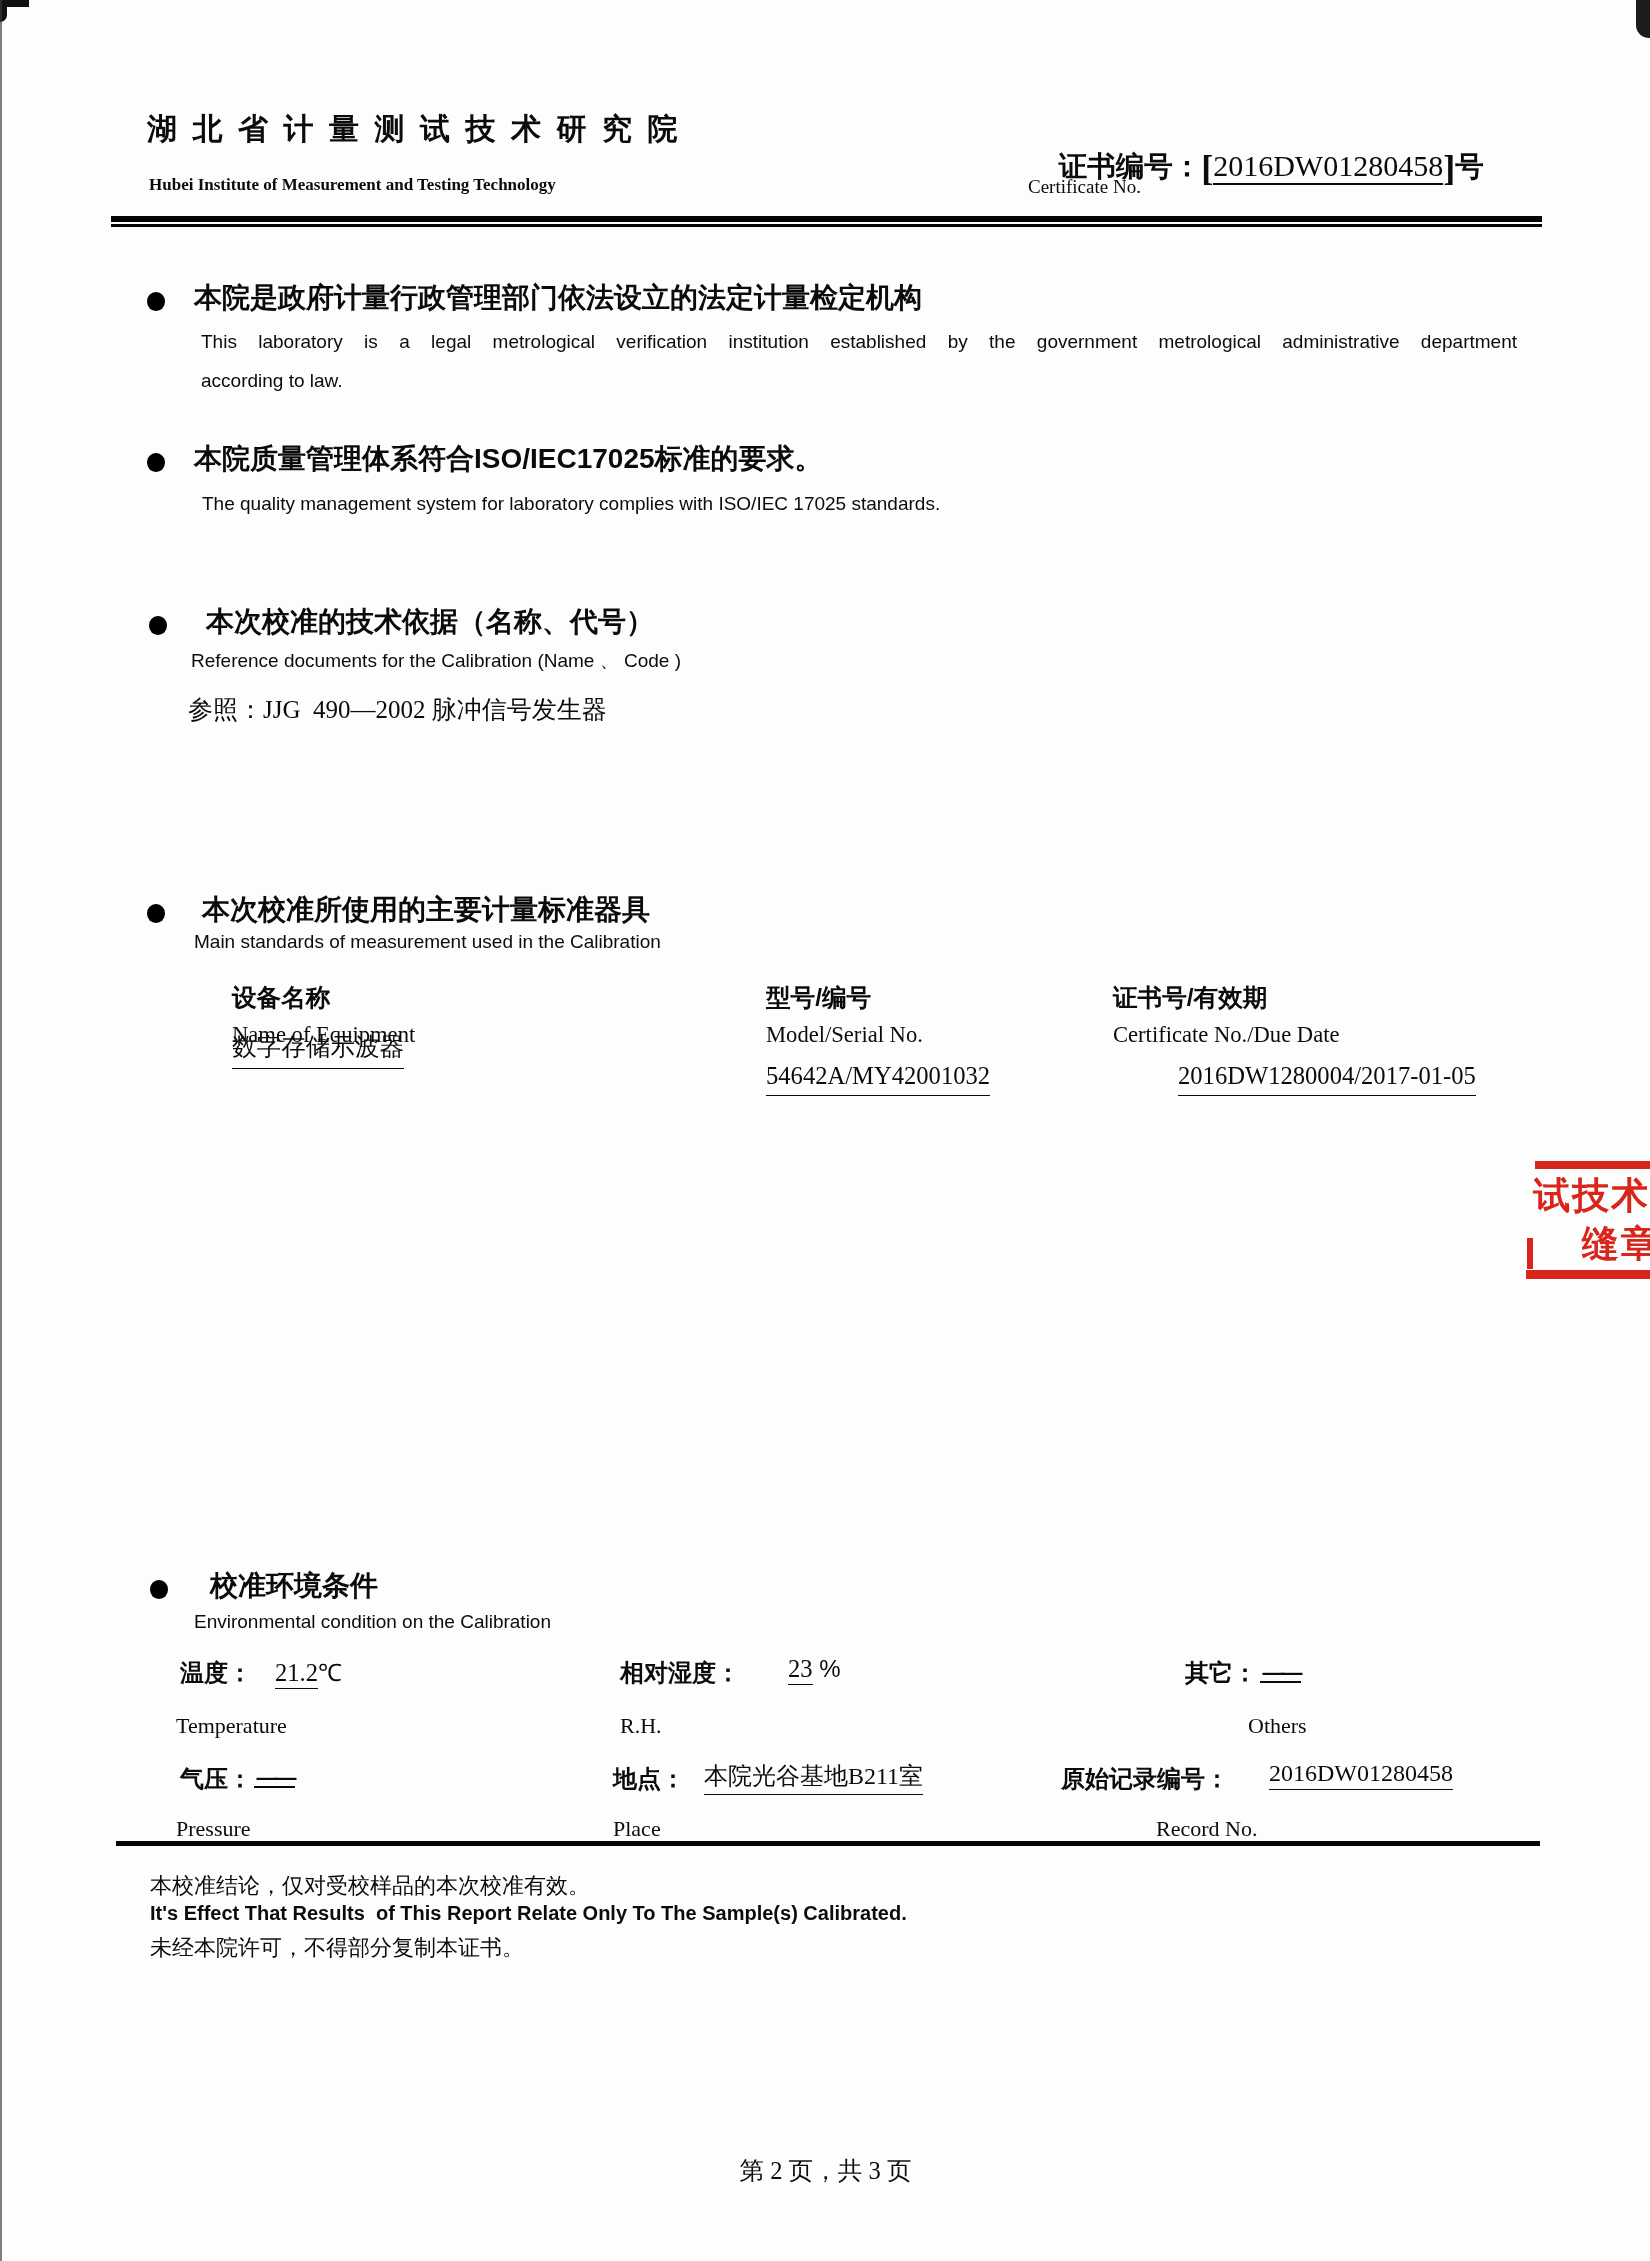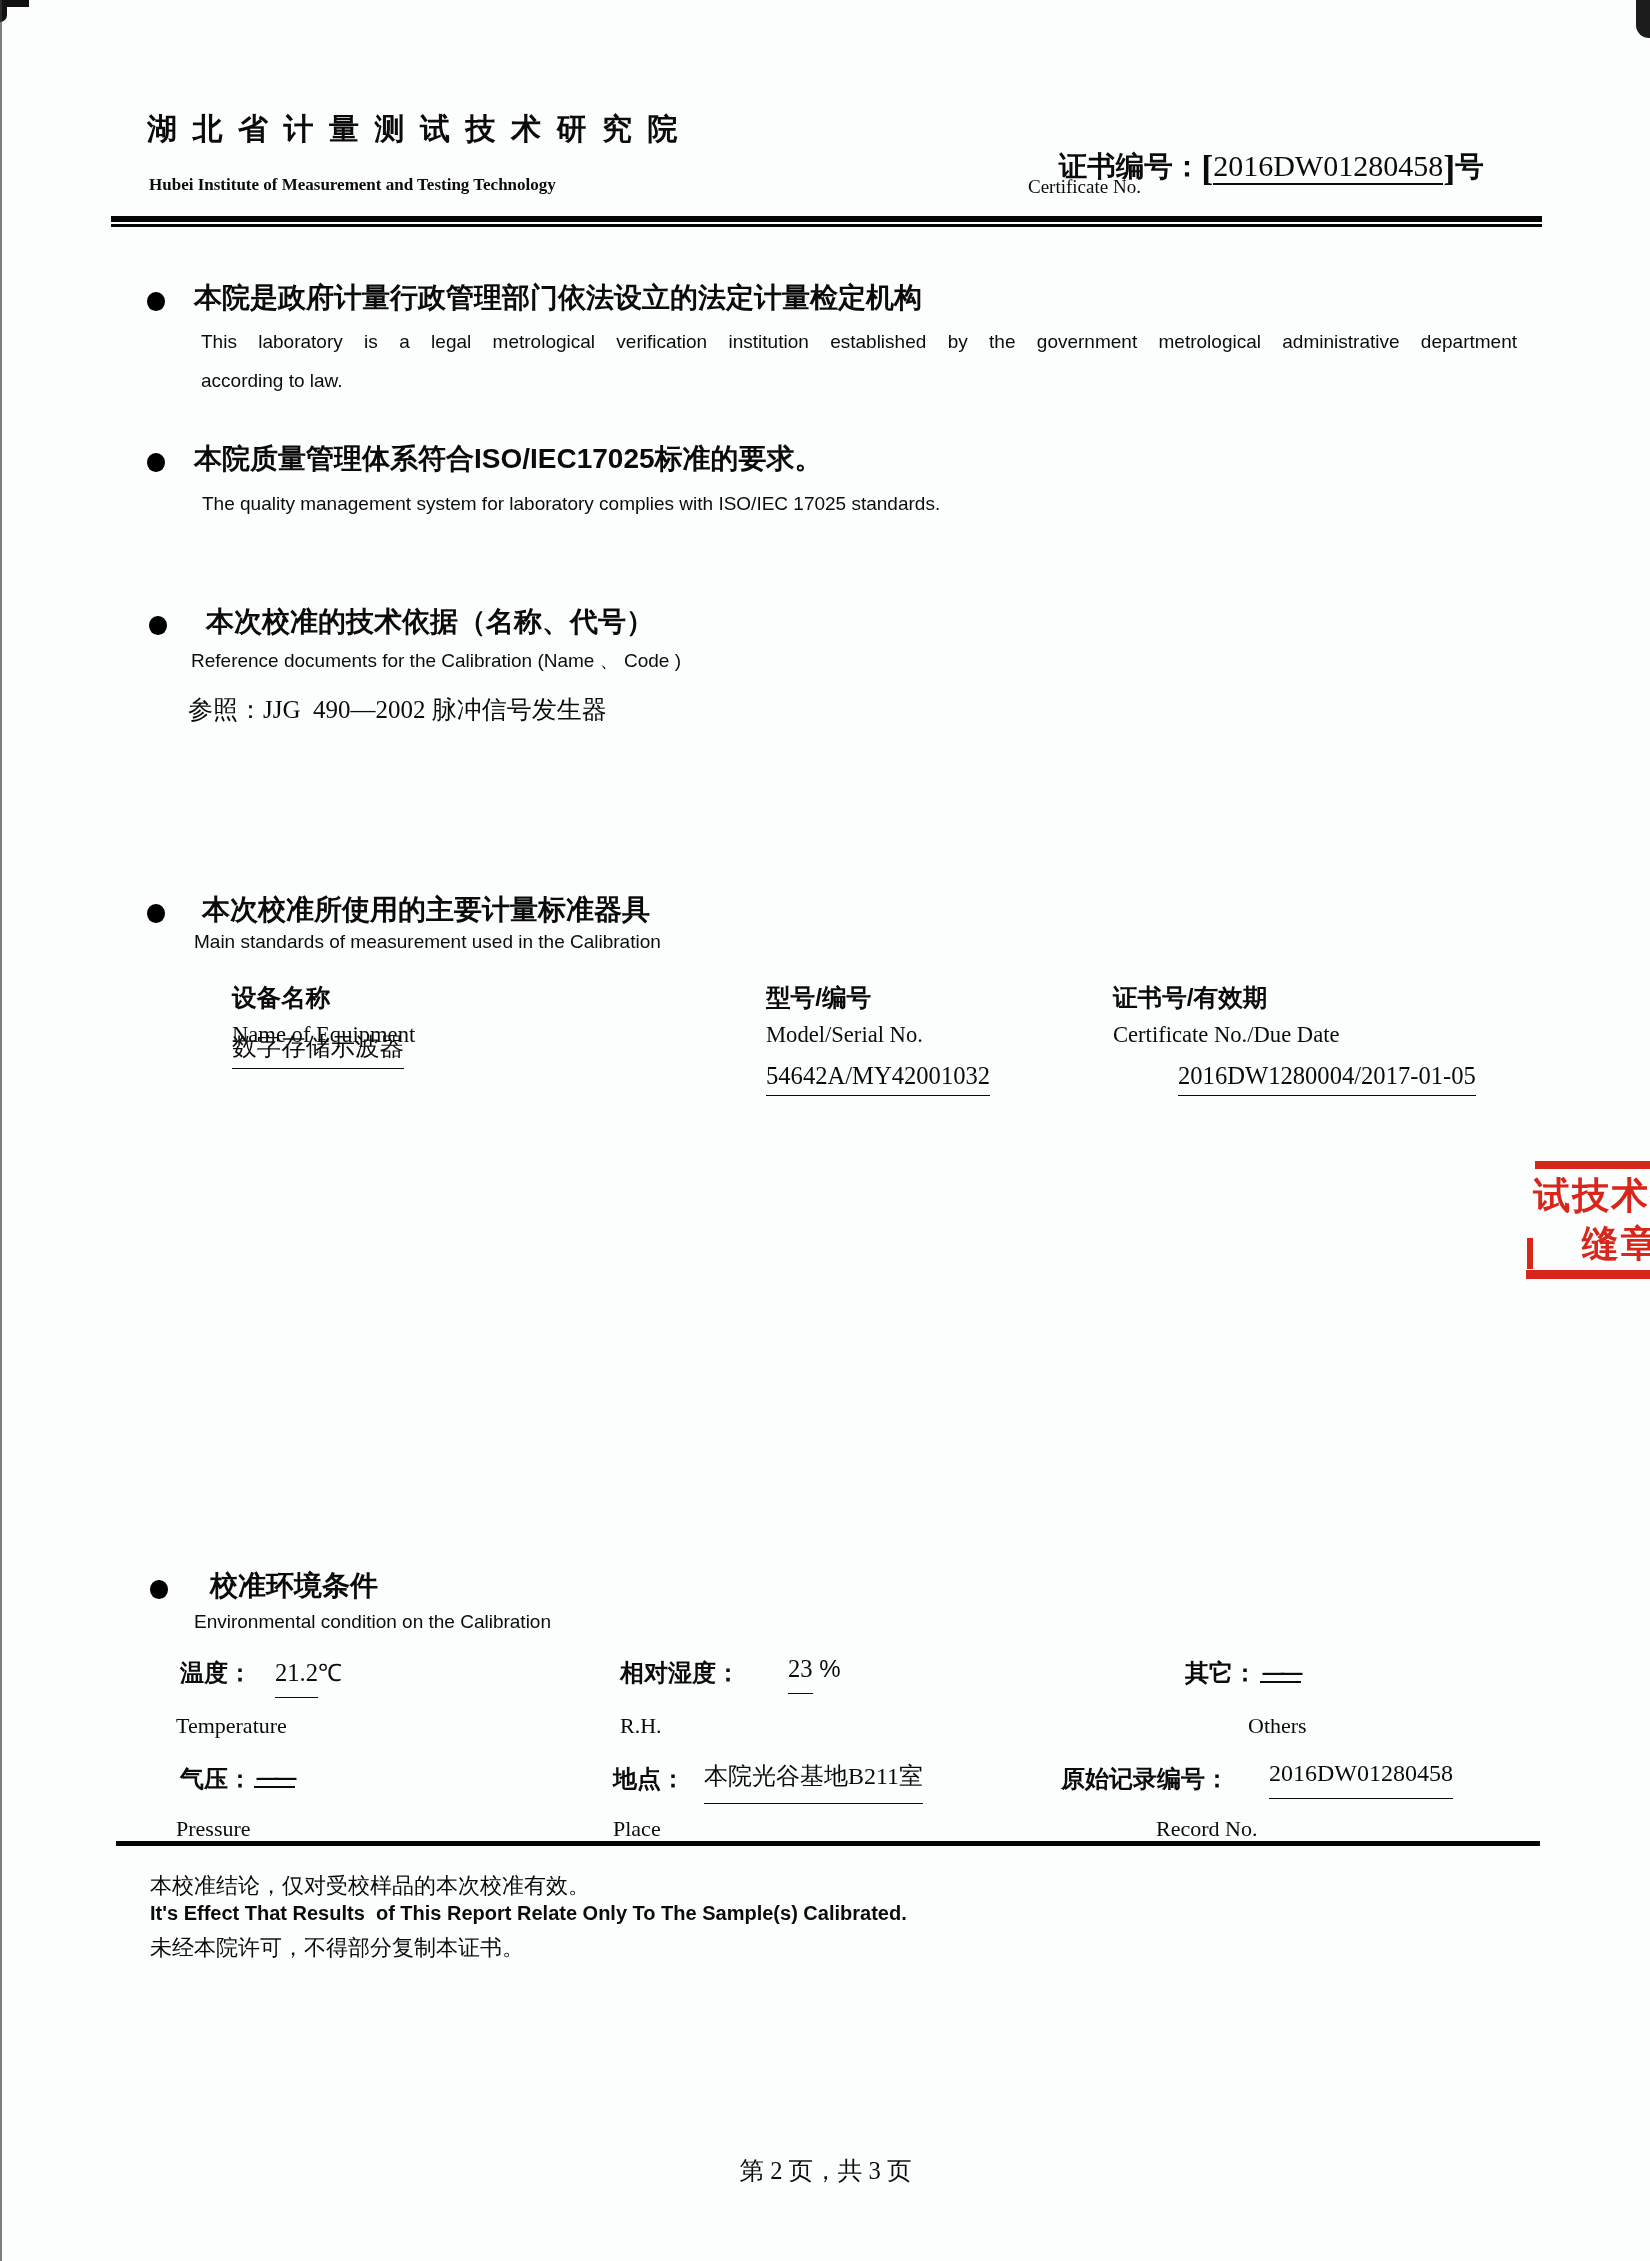--- a/index.html
+++ b/index.html
@@ -42,21 +42,21 @@
   .stamp{left:1532px;top:1161px;width:155px;height:120px;color:#d9261c;}
   .stamp-bar-top{position:absolute;left:2.6px;top:0;width:136px;height:8.4px;background:#d9261c;}
   .stamp-bar-bottom{position:absolute;left:-6.5px;top:109px;width:145px;height:9px;background:#d9261c;}
   .stamp-row1{position:absolute;left:1.3px;top:10.3px;font-size:37px;font-weight:bold;letter-spacing:1.9px;white-space:pre;}
   .stamp-row2{position:absolute;left:-5.2px;top:58px;font-size:37px;font-weight:bold;letter-spacing:1.9px;white-space:pre;display:flex;align-items:flex-end;gap:44px;}
   .stamp-stroke{display:inline-block;width:5.8px;height:31px;background:#d9261c;margin-right:5.2px;}
 
   
   .env-label-cn{font-size:24px;font-weight:bold;white-space:pre;}
   .env-label-en{font-size:22px;font-family:"Liberation Serif", serif;white-space:pre;}
-  .env-val{font-size:24.6px;font-family:"Liberation Serif", serif;border-bottom:1.9px solid #0b0b0b;padding-bottom:11px;white-space:pre;}
+  .env-val{font-size:24.6px;font-family:"Liberation Serif", serif;border-bottom:1.9px solid #0b0b0b;padding-bottom:2px;white-space:pre;}
   .env-unit{font-size:24px;white-space:pre;}
   .env-dash{display:inline-block;width:41px;border-bottom:2.6px solid #0b0b0b;font-size:22px;font-weight:bold;line-height:17px;text-align:center;letter-spacing:-3.9px;}
 
   .rule-bottom{left:116px;top:1841px;width:1424px;height:4.5px;background:#050505;}
 
   .note-cn{font-size:22px;white-space:pre;}
   .note-en{font-size:20px;font-weight:bold;white-space:pre;}
 
   .page-num{left:0;top:2154px;width:1651px;text-align:center;font-size:24.6px;font-family:"Liberation Serif", serif;white-space:pre;}
 

